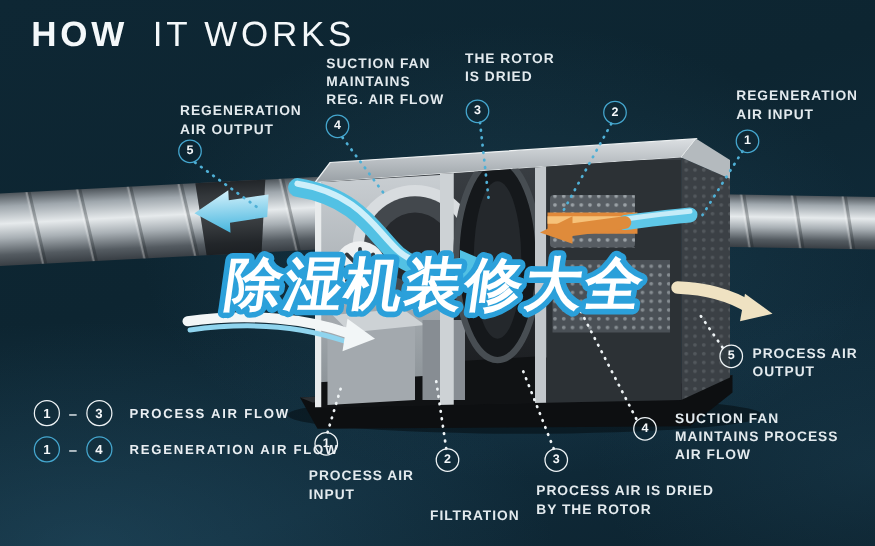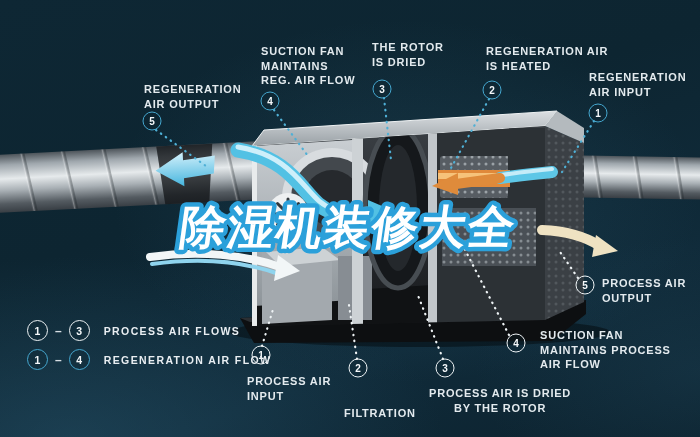--- a/index.html
+++ b/index.html
@@ -195,68 +195,70 @@
         <line x1="509" y1="335" x2="462" y2="244"></line>
         <line x1="578" y1="278" x2="558" y2="249"></line>
       </g>
     </g>
 
     <g transform="translate(346,243) skewX(-8)">
       <text x="0" y="0" text-anchor="middle" font-size="46" font-weight="bold" font-family="'DejaVu Sans','Liberation Sans',sans-serif" letter-spacing="2" fill="#ffffff" stroke="#2ba0da" stroke-width="9" stroke-linejoin="round" paint-order="stroke">除湿机装修大全</text>
     </g>
   </svg>
 
+  <h1 class="title">
+    <span class="bold">HOW</span>
+    <span class="light">IT WORKS</span>
+  </h1>
 
   <div class="label" style="left:144px; top:82px;">REGENERATION
 AIR OUTPUT</div>
   <div class="badge blue" style="left:152px; top:121px;">5</div>
 
   <div class="label" style="left:261px; top:44px;">SUCTION FAN
 MAINTAINS
 REG. AIR FLOW</div>
   <div class="badge blue" style="left:270px; top:101px;">4</div>
 
   <div class="label" style="left:372px; top:40px;">THE ROTOR
 IS DRIED</div>
   <div class="badge blue" style="left:382px; top:89px;">3</div>
 
-  <div class="label" style="left:486px; top:44px;">REGENERATION AIR
-IS HEATED</div>
   <div class="badge blue" style="left:492px; top:90px;">2</div>
 
   <div class="label" style="left:589px; top:70px;">REGENERATION
 AIR INPUT</div>
   <div class="badge blue" style="left:598px; top:113px;">1</div>
 
   <div class="badge white" style="left:261px; top:355px;">1</div>
   <div class="label" style="left:247px; top:374px;">PROCESS AIR
 INPUT</div>
 
   <div class="badge white" style="left:358px; top:368px;">2</div>
   <div class="label" style="left:344px; top:406px;">FILTRATION</div>
 
   <div class="badge white" style="left:445px; top:368px;">3</div>
-  <div class="label" style="left:429px; top:386px;text-align:center;">PROCESS AIR IS DRIED
+  <div class="label" style="left:429px; top:386px;">PROCESS AIR IS DRIED
 BY THE ROTOR</div>
 
   <div class="badge white" style="left:516px; top:343px;">4</div>
   <div class="label" style="left:540px; top:328px;">SUCTION FAN
 MAINTAINS PROCESS
 AIR FLOW</div>
 
   <div class="badge white" style="left:585px; top:285px;">5</div>
   <div class="label" style="left:602px; top:276px;">PROCESS AIR
 OUTPUT</div>
 
 
   <div class="legend-row" style="top:320px;">
     <span class="lbadge white">1</span>
     <span class="legend-dash">–</span>
     <span class="lbadge white">3</span>
-    <span class="legend-label">PROCESS AIR FLOWS</span>
+    <span class="legend-label">PROCESS AIR FLOW</span>
   </div>
 
   <div class="legend-row" style="top:349px;">
     <span class="lbadge blue">1</span>
     <span class="legend-dash">–</span>
     <span class="lbadge blue">4</span>
     <span class="legend-label">REGENERATION AIR FLOW</span>
   </div>
 
 </div>

